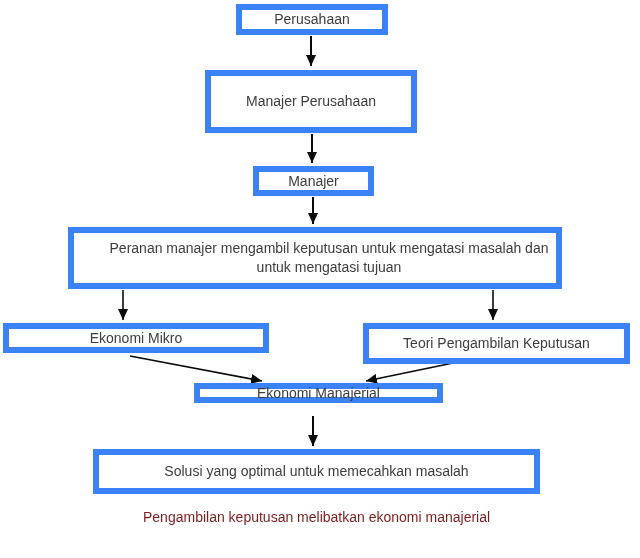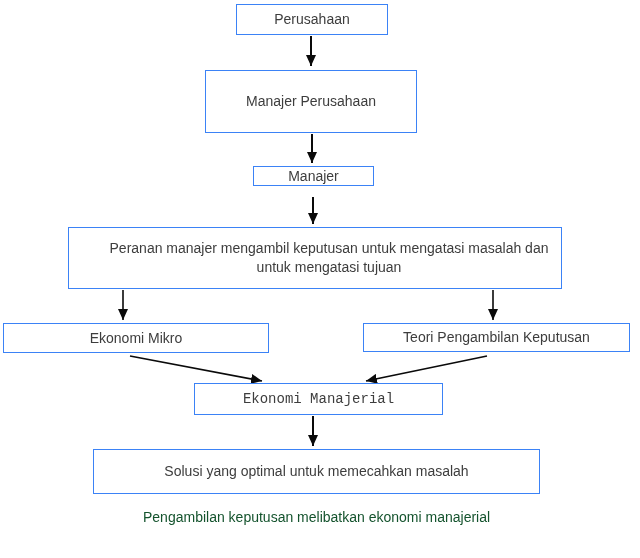--- a/index.html
+++ b/index.html
@@ -19,45 +19,45 @@
     position: absolute;
     left: 0;
     top: 0;
     width: 640px;
     height: 558px;
     pointer-events: none;
   }
   .node {
     position: absolute;
     box-sizing: border-box;
-    border: 1px solid #3b82f6;
+    border: 6px solid #3b82f6;
     background: #ffffff;
     color: #3d3d3d;
     font-size: 14px;
     line-height: 19px;
     display: flex;
     flex-direction: column;
     align-items: center;
     justify-content: center;
     text-align: center;
   }
   .node span { display: block; }
   #n-perusahaan  { left: 236px; top: 4px;   width: 152px; height: 31px; }
   #n-tujuan      { left: 205px; top: 70px;  width: 212px; height: 63px; }
-  #n-manajer     { left: 253px; top: 166px; width: 121px; height: 20px; }
+  #n-manajer     { left: 253px; top: 166px; width: 121px; height: 30px; }
   #n-peranan     { left: 68px;  top: 227px; width: 494px; height: 62px; padding-left: 28px; }
   #n-mikro       { left: 3px;   top: 323px; width: 266px; height: 30px; }
-  #n-teori       { left: 363px; top: 323px; width: 267px; height: 29px; }
-  #n-manajerial  { left: 194px; top: 383px; width: 249px; height: 32px; font-family: Liberation Mono, monospace; }
+  #n-teori       { left: 363px; top: 323px; width: 267px; height: 41px; }
+  #n-manajerial  { left: 194px; top: 383px; width: 249px; height: 20px; }
   #n-solusi      { left: 93px;  top: 449px; width: 447px; height: 45px; }
   .caption {
     position: absolute;
     left: 143px;
     top: 509px;
-    color: #14532d;
+    color: #7f1d1d;
     font-size: 14px;
     white-space: nowrap;
   }
 </style>
 </head>
 <body>
 
 <div class="canvas">
 
   <svg class="arrow-layer" width="640" height="558" viewBox="0 0 640 558" xmlns="http://www.w3.org/2000/svg">

